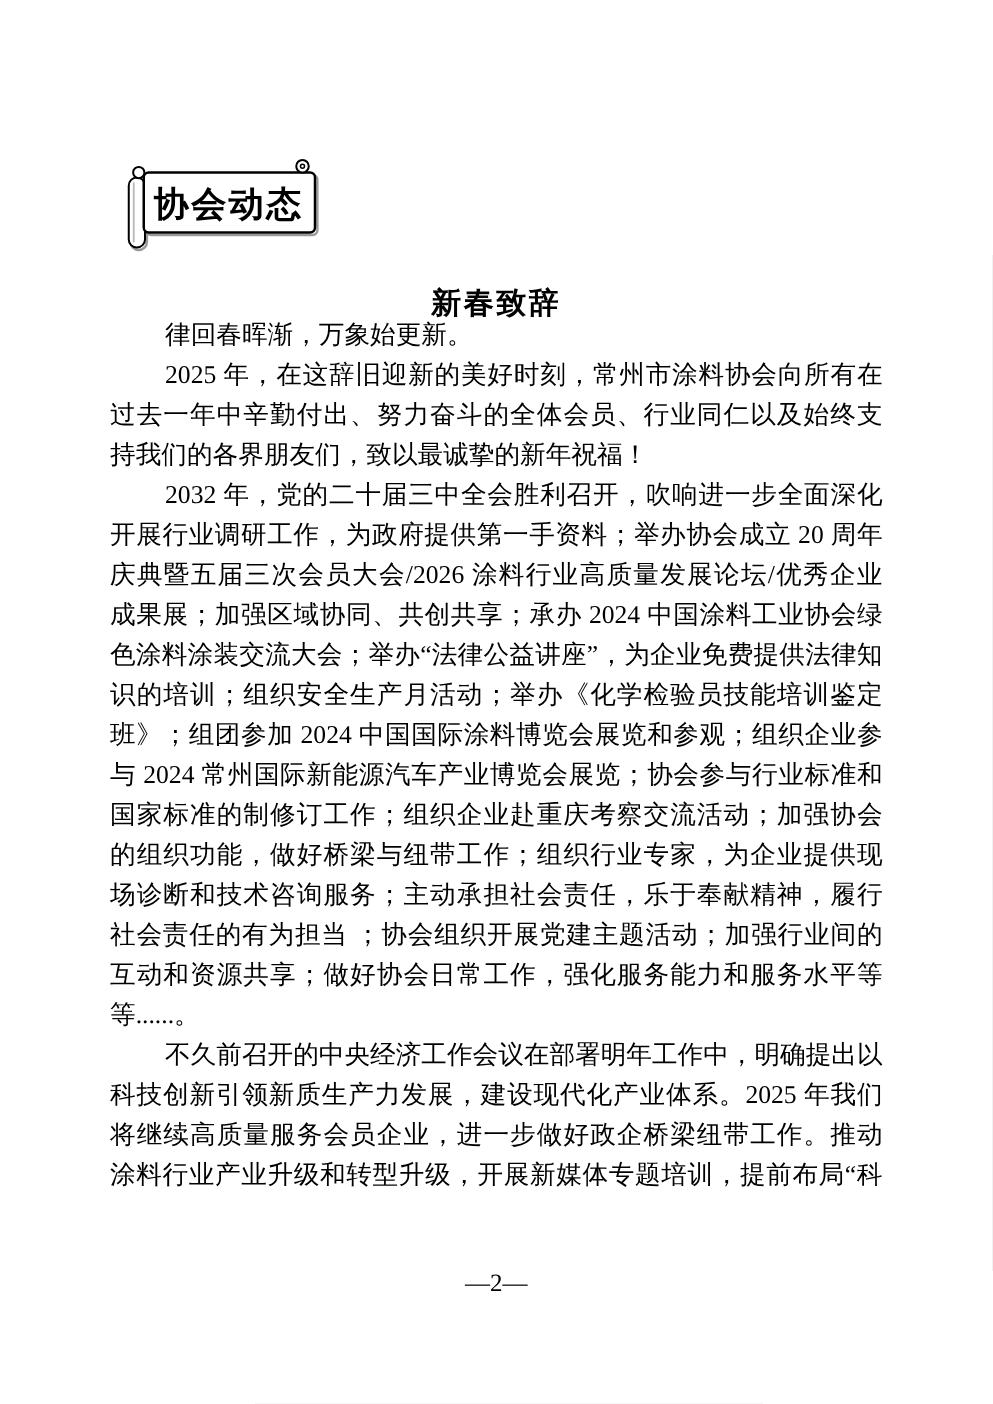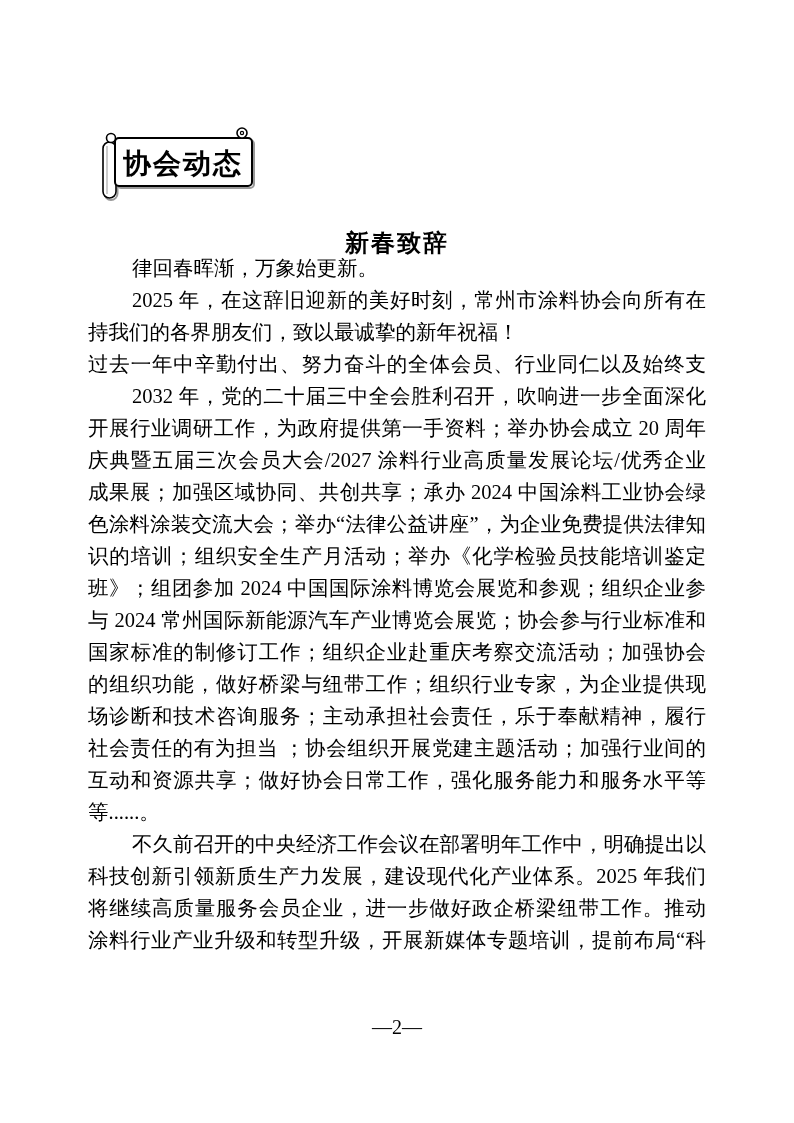--- a/index.html
+++ b/index.html
@@ -104,25 +104,25 @@
       <circle cx="143" cy="9" r="1.6" fill="none" stroke="#000000" stroke-width="1.2"></circle>
     </svg>
     <div class="banner-label">协会动态</div>
   </div>
 
   <div class="doc-title">新春致辞</div>
 
   <div class="body-text">
       <div class="line first last">律回春晖渐，万象始更新。</div>
       <div class="line first">2025 年，在这辞旧迎新的美好时刻，常州市涂料协会向所有在</div>
+      <div class="line">过去一年中辛勤付出、努力奋斗的全体会员、行业同仁以及始终支</div>
       <div class="line last">持我们的各界朋友们，致以最诚挚的新年祝福！</div>
-      <div class="line">过去一年中辛勤付出、努力奋斗的全体会员、行业同仁以及始终支</div>
       <div class="line first">2032 年，党的二十届三中全会胜利召开，吹响进一步全面深化</div>
       <div class="line">开展行业调研工作，为政府提供第一手资料；举办协会成立 20 周年</div>
-      <div class="line">庆典暨五届三次会员大会/2027 涂料行业高质量发展论坛/优秀企业</div>
+      <div class="line">庆典暨五届三次会员大会/2026 涂料行业高质量发展论坛/优秀企业</div>
       <div class="line">成果展；加强区域协同、共创共享；承办 2024 中国涂料工业协会绿</div>
       <div class="line">色涂料涂装交流大会；举办“法律公益讲座”，为企业免费提供法律知</div>
       <div class="line">识的培训；组织安全生产月活动；举办《化学检验员技能培训鉴定</div>
       <div class="line">班》；组团参加 2024 中国国际涂料博览会展览和参观；组织企业参</div>
       <div class="line">与 2024 常州国际新能源汽车产业博览会展览；协会参与行业标准和</div>
       <div class="line">国家标准的制修订工作；组织企业赴重庆考察交流活动；加强协会</div>
       <div class="line">的组织功能，做好桥梁与纽带工作；组织行业专家，为企业提供现</div>
       <div class="line">场诊断和技术咨询服务；主动承担社会责任，乐于奉献精神，履行</div>
       <div class="line">社会责任的有为担当 ；协会组织开展党建主题活动；加强行业间的</div>
       <div class="line">互动和资源共享；做好协会日常工作，强化服务能力和服务水平等</div>

